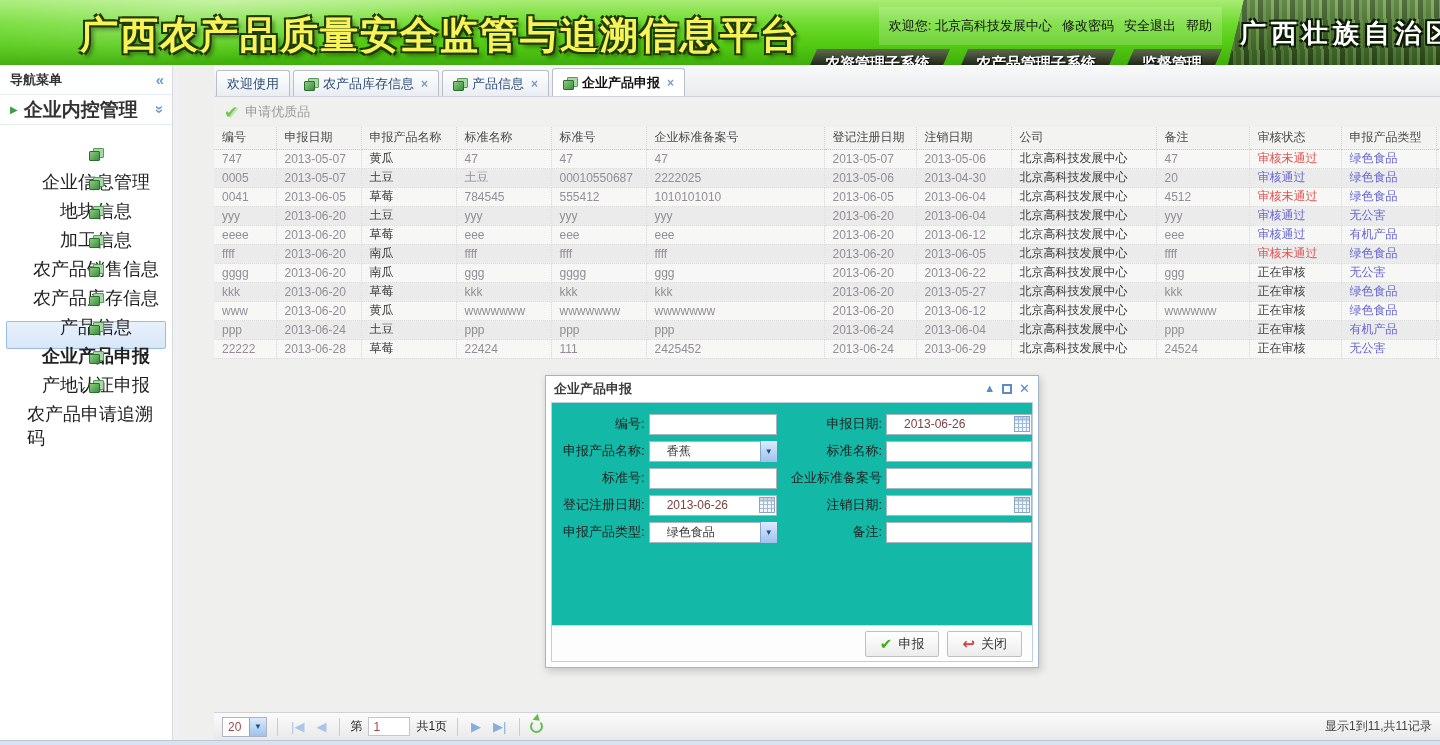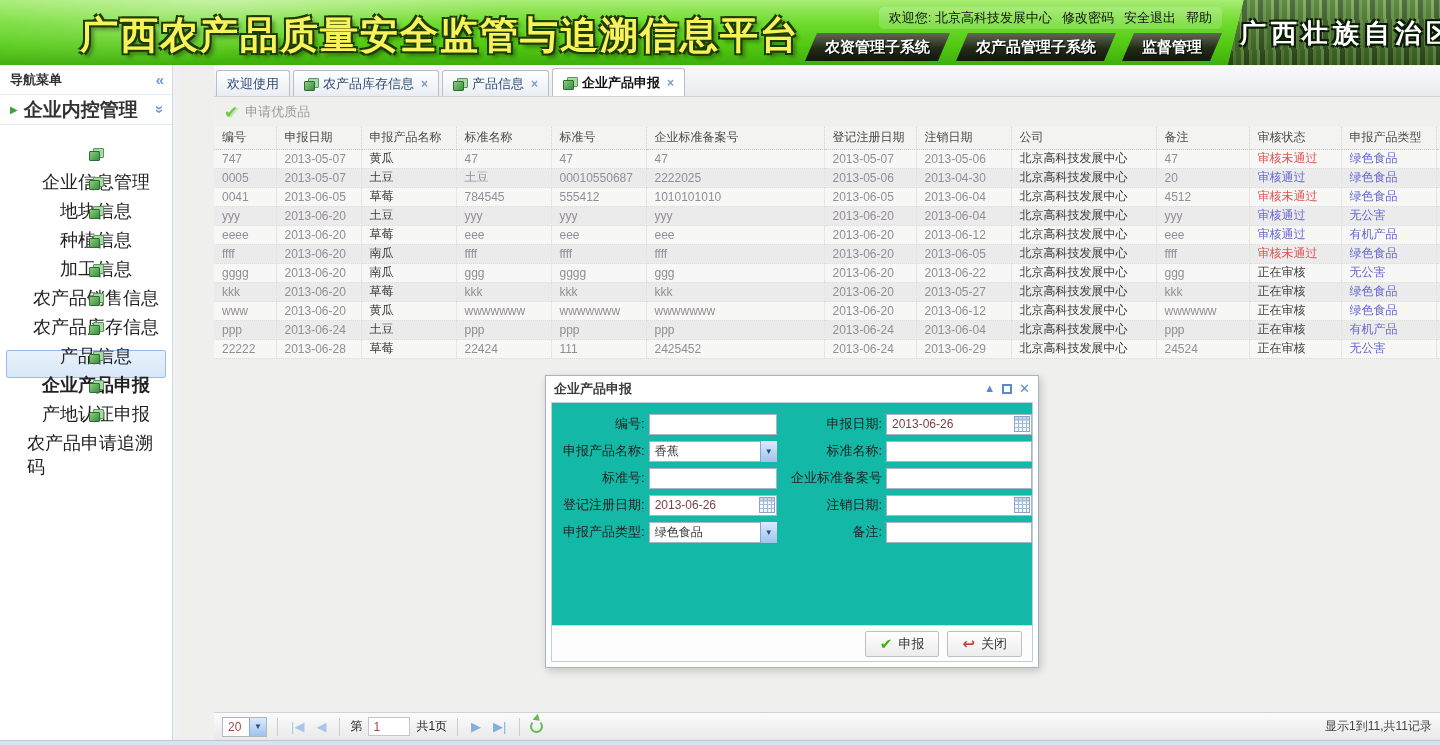--- a/index.html
+++ b/index.html
@@ -12,22 +12,22 @@
     background:linear-gradient(180deg,#a8ec74 0%,#6fdb2e 35%,#52c912 70%,#3fae0c 100%);
     overflow:hidden; }
   .header::before { content:""; position:absolute; left:-120px; top:-60px; width:700px; height:120px;
     background:radial-gradient(ellipse at center,rgba(255,255,255,.35),rgba(255,255,255,0) 70%);
     transform:rotate(-6deg); }
   .main-title { position:absolute; left:80px; top:10px; font-size:38px; font-weight:bold;
     color:#f8f35b; letter-spacing:2px; white-space:nowrap;
     text-shadow:-2px -2px 0 #1e3c02, 2px -2px 0 #1e3c02, -2px 2px 0 #1e3c02, 2px 2px 0 #1e3c02, 4px 4px 4px rgba(0,0,0,.45); }
   .header-right { position:absolute; right:218px; top:0; height:65px; display:flex;
     flex-direction:column; align-items:flex-end; justify-content:flex-start; padding-top:7px; }
-  .welcome-row { display:flex; gap:10px; font-size:13px; color:#111; padding:2px 10px;
-    background:rgba(255,255,255,.18); border-radius:5px; white-space:nowrap; }
+  .welcome-row { display:flex; gap:10px; font-size:13px; color:#111; padding:10px 10px;
+    background:rgba(255,255,255,.18); border-radius:0; white-space:nowrap; }
   .welcome-row .link { cursor:pointer; }
   .subsys-row { display:flex; gap:6px; margin-top:4px; }
   .subsys-btn { height:28px; line-height:28px; padding:0 20px; color:#fff; font-size:15px; font-weight:bold;
     background:linear-gradient(180deg,#5f6b50 0%,#222b18 55%,#11170c 100%);
     clip-path:polygon(12px 0, 100% 0, calc(100% - 12px) 100%, 0 100%);
     text-shadow:1px 1px 1px #000; cursor:pointer; white-space:nowrap; }
   .region-panel { position:absolute; right:0; top:0; width:212px; height:65px; overflow:hidden;
     background:repeating-linear-gradient(88deg,#33571f 0 5px,#5d8f38 5px 8px,#47742a 8px 13px,#6fa344 13px 16px),
                linear-gradient(180deg,#446a2c,#2d4f1b);
     clip-path:polygon(16px 0, 100% 0, 100% 100%, 0 100%); }
@@ -121,21 +121,21 @@
   .win-tool.box { width:10px; height:10px; border:2px solid #5a8ac9; }
   .modal-body { position:absolute; left:5px; right:5px; top:26px; bottom:5px;
     border:1px solid #bccfe0; background:#14b8a6; display:flex; flex-direction:column; }
   .form-area { flex:1; padding-top:10px; }
   .form-row { display:flex; align-items:center; margin-bottom:5px; height:22px; }
   .lbl { width:99px; text-align:right; padding-right:4px; color:#222; font-size:13px; white-space:nowrap; }
   .lbl2 { width:112px; text-align:right; padding-right:4px; color:#222; font-size:13px; white-space:nowrap; }
   .fld { position:relative; display:flex; height:21px; }
   .w-left { width:128px; } .w-right { width:146px; }
   .fld input { flex:1; min-width:0; height:21px; border:1px solid #a9b4c6; font-size:12px;
-    padding:0 5px; color:#7c4242; font-family:inherit; }
+    padding:0 17px; color:#7c4242; font-family:inherit; }
   .fld.combo-fld input { color:#333; border-right:none; }
   .cal-btn { position:absolute; right:2px; top:2px; width:16px; height:16px; cursor:pointer;
     border:1px solid #8aa6c6;
     background-image:
       repeating-linear-gradient(90deg, transparent 0 3px, #9db8d6 3px 4px),
       repeating-linear-gradient(0deg, transparent 0 3px, #a8bcd4 3px 4px),
       linear-gradient(180deg,#c3d6ec 0 4px,#f2f6fb 4px); }
   .modal-footer { height:36px; border-top:1px solid #d6d6d6; display:flex; align-items:center;
     justify-content:flex-end; gap:8px; padding-right:10px; background:#fdfdfd; }
   .btn { height:26px; display:flex; align-items:center; gap:6px; padding:0 14px;
@@ -183,24 +183,20 @@
         <span class="collapse-up">»</span>
       </div>
       <div class="nav-list">
           <div class="nav-item">
             <span class="doc-icon"></span>
             <span>企业信息管理</span>
           </div>
           <div class="nav-item">
             <span class="doc-icon"></span>
             <span>地块信息</span>
-          </div>
-          <div class="nav-item">
-            <span class="doc-icon"></span>
-            <span>种植信息</span>
           </div>
           <div class="nav-item">
             <span class="doc-icon"></span>
             <span>加工信息</span>
           </div>
           <div class="nav-item">
             <span class="doc-icon"></span>
             <span>农产品销售信息</span>
           </div>
           <div class="nav-item">

